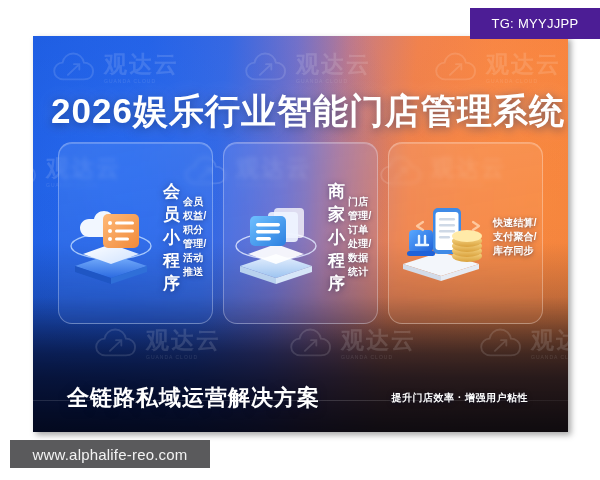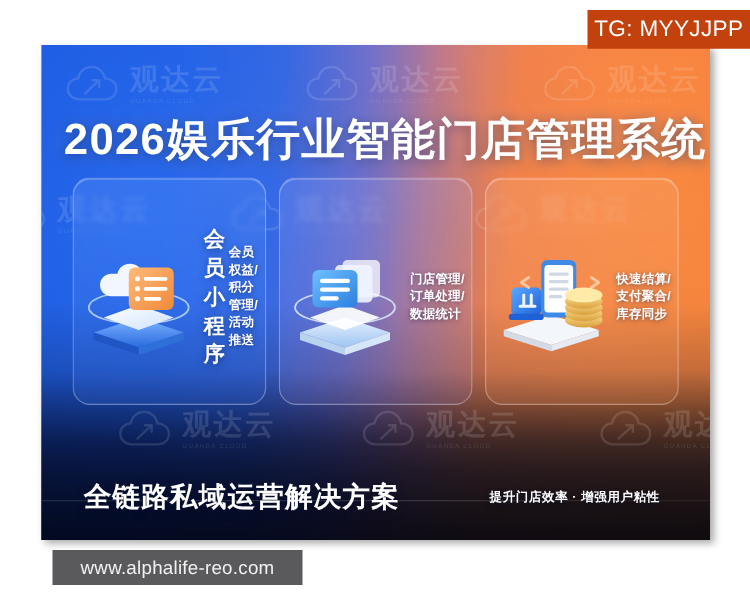--- a/index.html
+++ b/index.html
@@ -8,34 +8,33 @@
     background:#ffffff;
     font-family:"Liberation Sans","DejaVu Sans",sans-serif;
     overflow:hidden;
     position:relative;
   }
   #stage{position:absolute;left:0;top:0;width:600px;height:480px;background:#fff;}
 
   
   .tg-badge{
     position:absolute;left:470px;top:8px;width:130px;height:31px;
-    background:#c2410c;
+    background:#4c1d95;
     display:flex;align-items:center;justify-content:center;
-    color:#ffffff;font-size:18px;letter-spacing:.3px;
+    color:#ffffff;font-size:13px;letter-spacing:.3px;
     z-index:40;
   }
 
   
   .url-badge{
     position:absolute;left:10px;top:440px;width:200px;height:28px;
     background:#5a5a5c;
     display:flex;align-items:center;justify-content:center;
     color:#f2f2f2;font-size:15px;letter-spacing:.2px;
     z-index:40;
-    margin-left:32px;
   }
 
   
   .banner{
     position:absolute;left:33px;top:36px;width:535px;height:396px;
     overflow:hidden;
     box-shadow:3px 3px 6px rgba(0,0,0,.35);
   }
   .bg-base{
     position:absolute;inset:0;
@@ -307,20 +306,21 @@
             <path d="M88 70 L88 76 L52 88 L52 82 Z" fill="#d6e6f8"></path>
             <path d="M52 48 L80 58 L52 68 L24 58 Z" fill="#ffffff" opacity=".92"></path>
             <rect x="50" y="12" width="30" height="30" rx="4" fill="#ffffff" opacity=".75"></rect>
             <rect x="44" y="16" width="30" height="30" rx="4" fill="#eef4ff" opacity=".9"></rect>
             <rect x="26" y="20" width="36" height="30" rx="5" fill="url(#g2card)"></rect>
             <rect x="32" y="27" width="24" height="3.4" rx="1.7" fill="#fff"></rect>
             <rect x="32" y="34" width="24" height="3.4" rx="1.7" fill="#fff"></rect>
             <rect x="32" y="41" width="15" height="3.4" rx="1.7" fill="#fff"></rect>
           </svg>
         </div>
+        <div class="card-title">商家小程序</div>
         <div class="card-sub">门店管理/订单处理/数据统计</div>
       </div>
 
       <div class="card c3">
         <div class="card-icon">
           <svg viewBox="0 0 104 88" width="104" height="88">
             <defs>
               <linearGradient id="g3coin" x1="0" y1="0" x2="0" y2="1">
                 <stop offset="0" stop-color="#ffe49a"></stop>
                   <stop offset="1" stop-color="#d9a13c"></stop>

